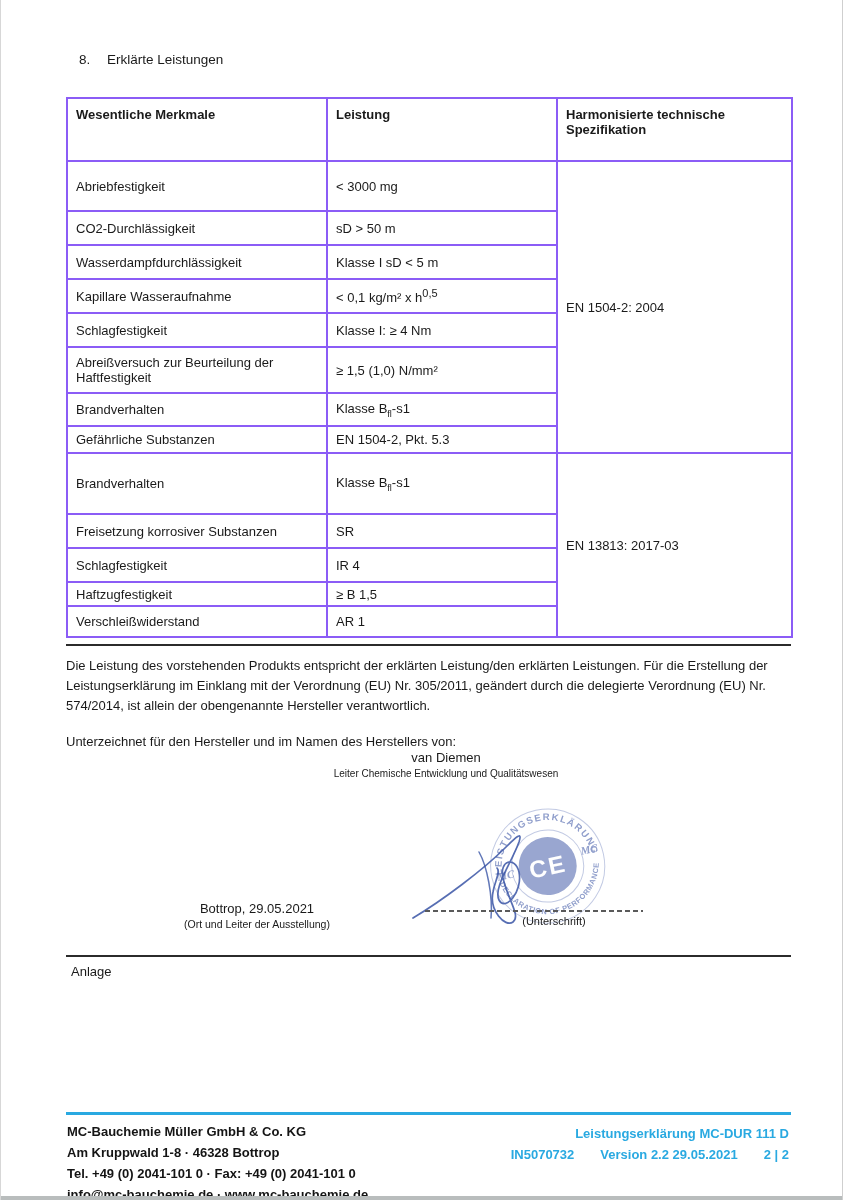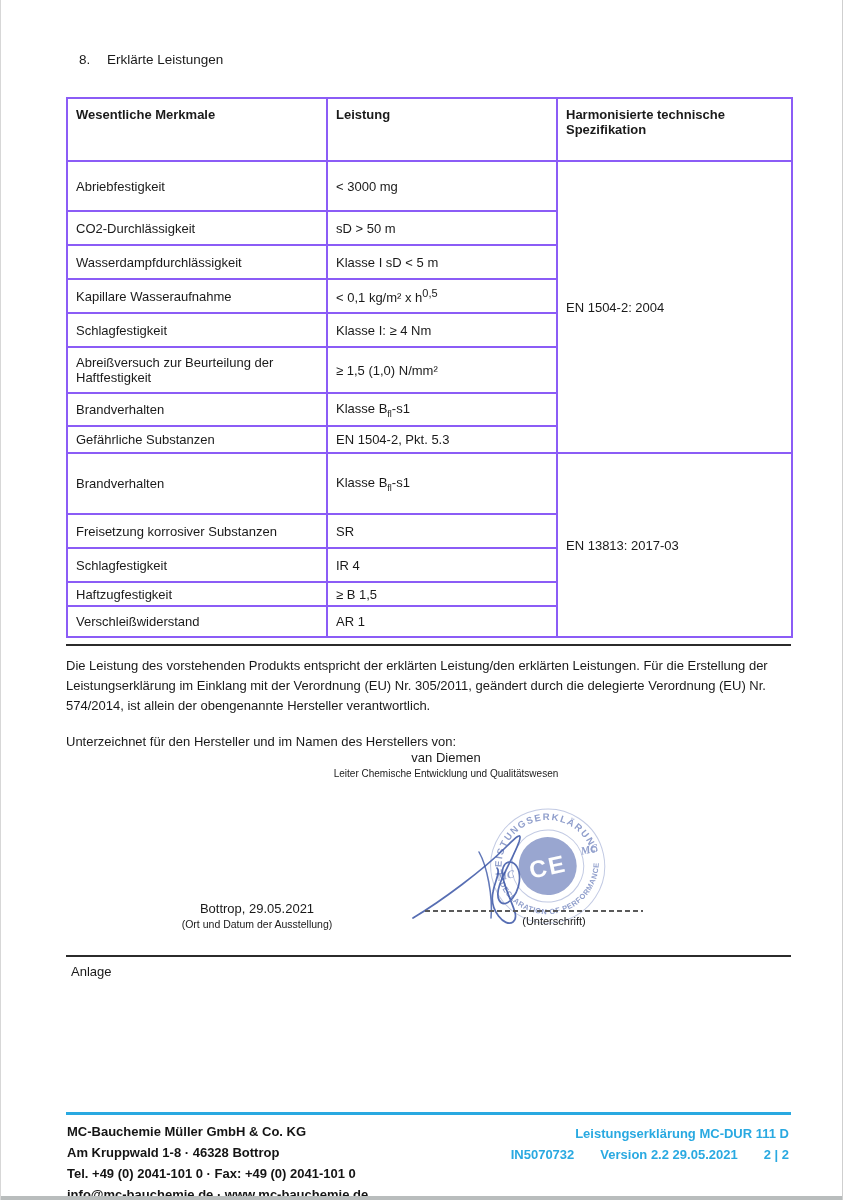--- a/index.html
+++ b/index.html
@@ -156,21 +156,21 @@
 
   <div class="sig-scribble">
     <svg width="190" height="105" viewBox="0 0 190 105">
       <path d="M4,96 C34,78 74,48 96,26 C106,16 114,8 110,20 C102,42 84,66 90,78 C96,90 114,70 110,50 C106,34 90,38 94,56 C99,78 112,94 104,100 C96,106 80,88 84,70 C86,58 92,50 88,46" fill="none" stroke="#3a55a6" stroke-width="1.7" stroke-linecap="round" opacity="0.85"></path>
       <path d="M70,30 C78,44 84,74 82,96" fill="none" stroke="#3a55a6" stroke-width="1.5" stroke-linecap="round" opacity="0.8"></path>
     </svg>
   </div>
 
   <div class="place-date">
     <div>Bottrop, 29.05.2021</div>
-    <div class="cap">(Ort und Datum der Ausstellung)</div>
+    <div class="cap">(Ort und Leiter der Ausstellung)</div>
   </div>
 
   <div class="sign-line"></div>
   <div class="unterschrift">(Unterschrift)</div>
 
   <div class="rule-black" style="top:955px;"></div>
 
   <div class="anlage-label">Anlage</div>
 
   <div class="rule-blue"></div>

